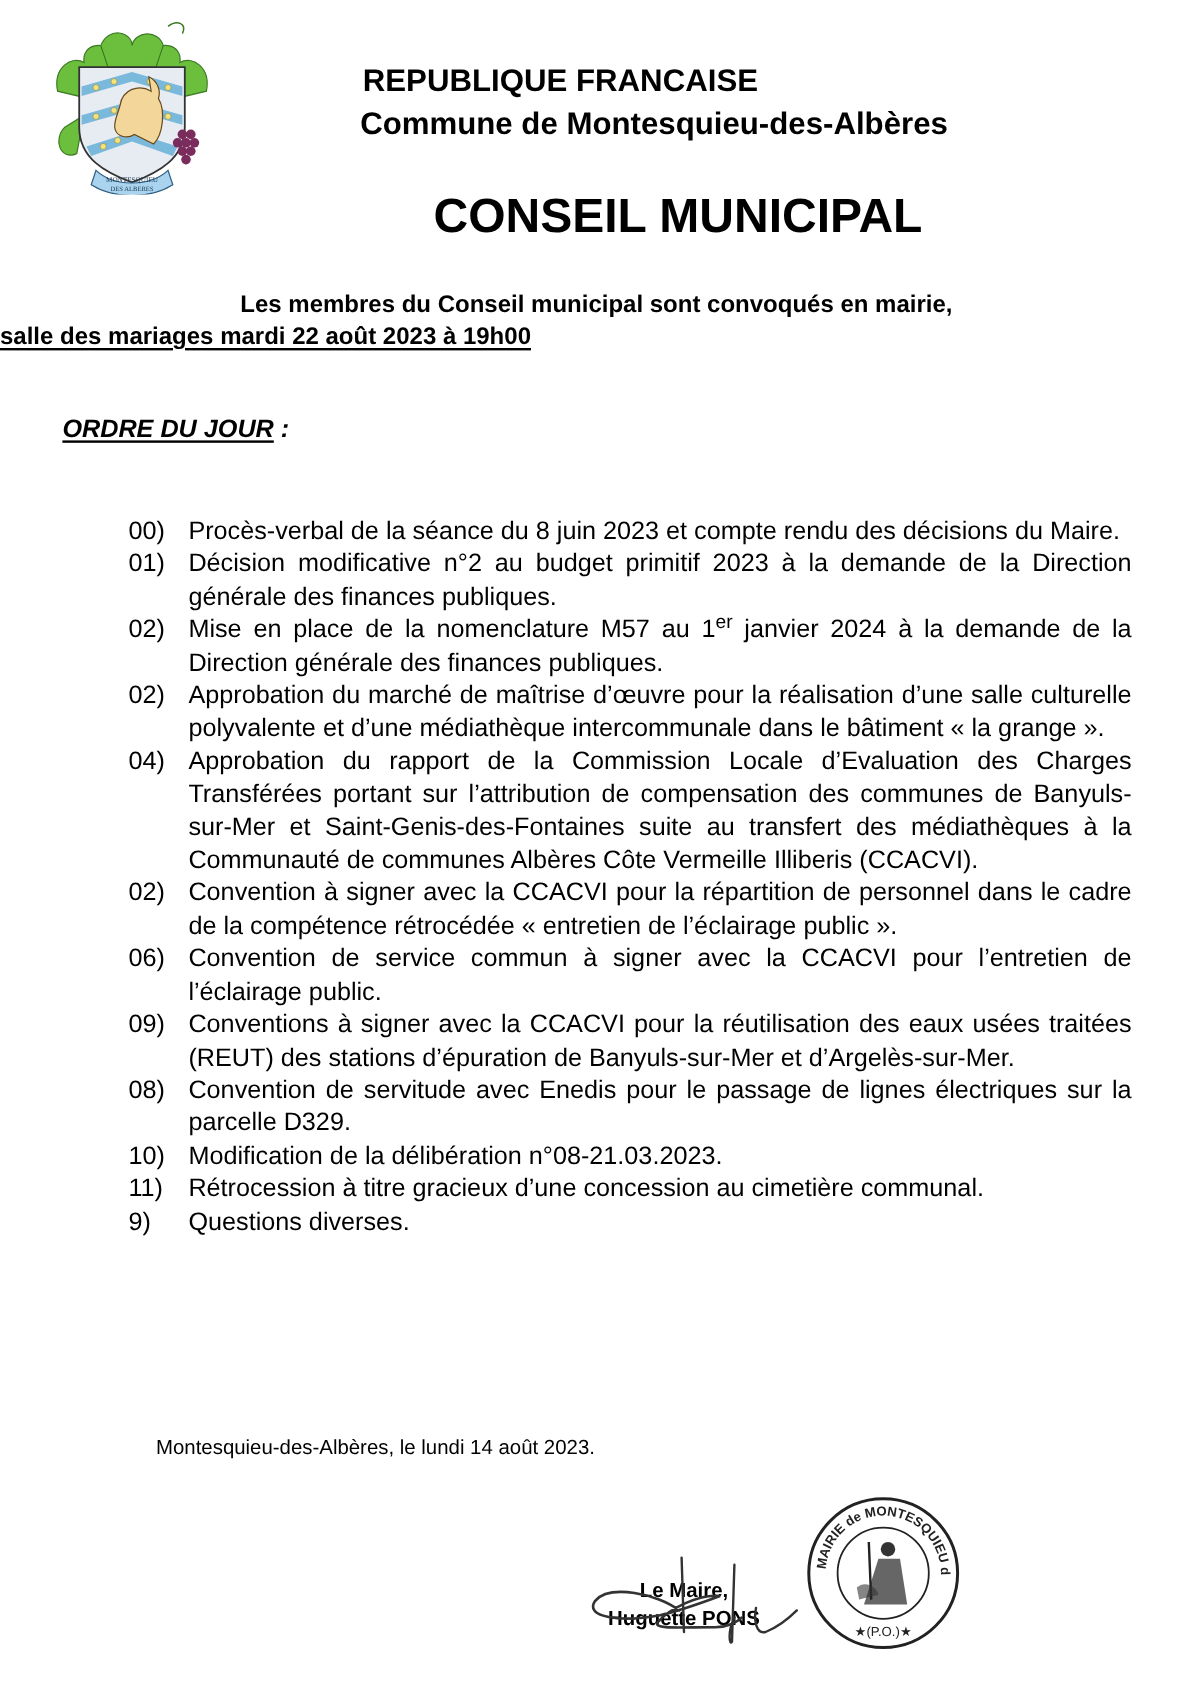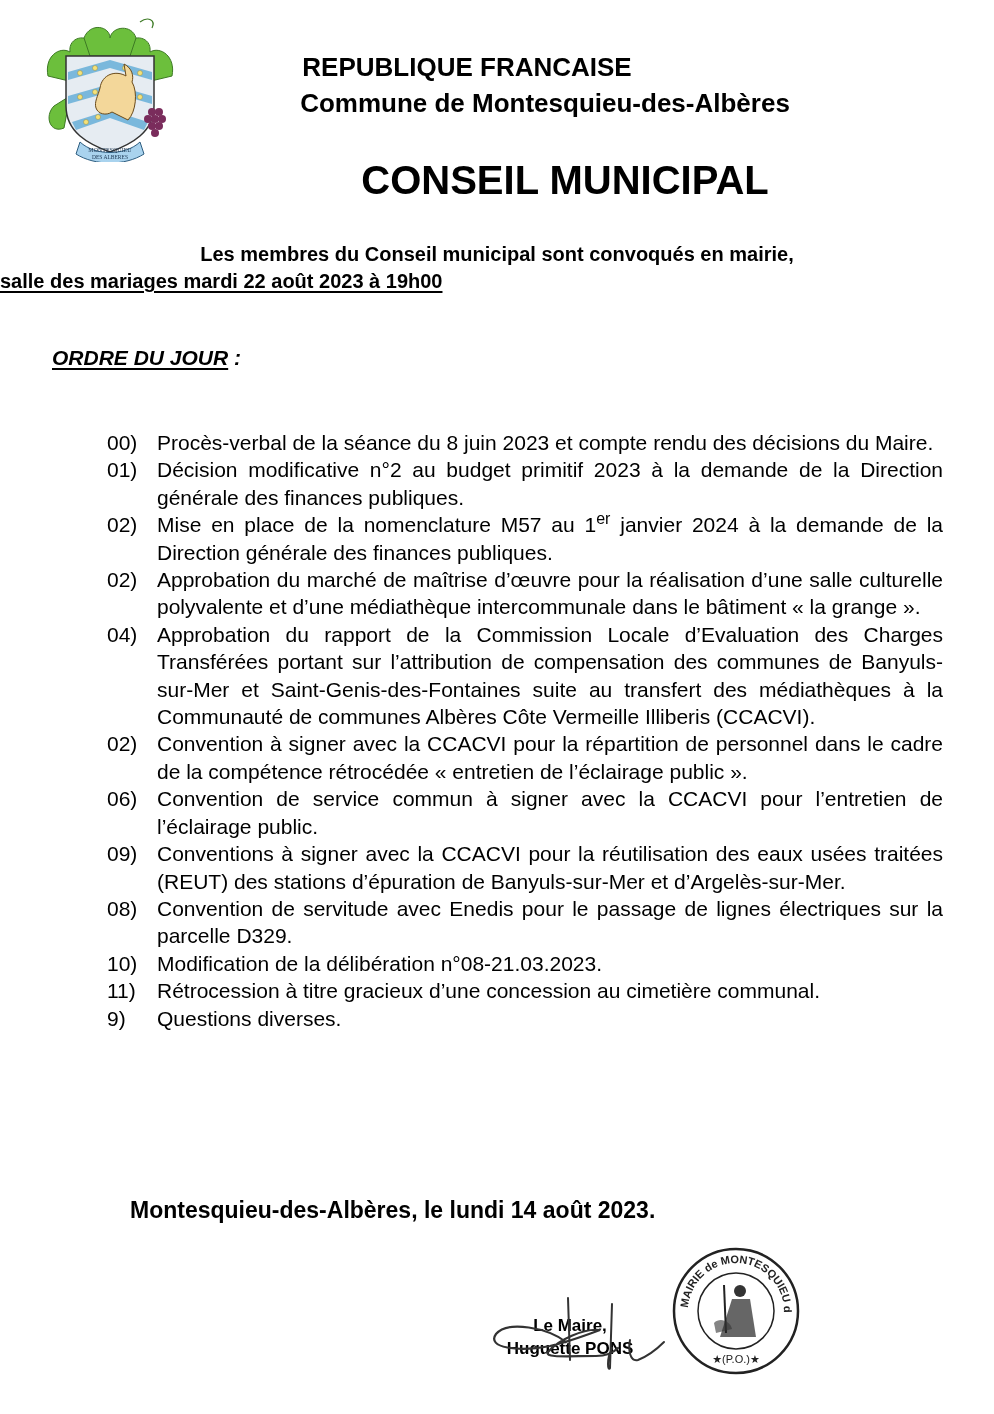--- a/index.html
+++ b/index.html
@@ -15,21 +15,21 @@
   #conv2 { top:270px; font-size:20px; left:0; width:816px; text-align:left; font-weight:bold; }
   #conv2 span { text-decoration:underline; text-decoration-thickness:2px; text-underline-offset:3px; }
   #odj { left:52px; top:346px; font-size:21px; font-weight:bold;font-style:italic; }
   #odj .u { text-decoration:underline; text-decoration-thickness:2px; text-underline-offset:3px; }
   #agenda { left:107px; top:429px; width:836px; margin:0; padding:0; list-style:none;
             font-size:21px; line-height:27.4px; }
   #agenda li { position:relative; padding-left:44px; text-align:justify; text-align-last:left; }
   #agenda li .num { position:absolute; left:0; top:0; }
   #agenda li .txt { display:block; padding-left:6px; }
   #agenda sup { font-size:16px; vertical-align:8px; line-height:0; }
-  #place { left:130px; top:1197px; font-size:23px; font-weight:bold; }
+  #place { left:130px; top:1197px; font-size:17px; font-weight:normal; }
   #maire { left:470px; top:1314px; width:200px; text-align:center; font-size:17px; font-weight:bold; line-height:23px; }
   #signature { left:488px; top:1290px; width:180px; height:90px; }
   #stamp { left:670px; top:1245px; width:132px; height:132px; }
 </style>
 </head>
 <body>
 
 <svg id="logo" class="abs" viewBox="0 0 140 146">
   <g>
     <path d="M8 60 C4 40 20 30 30 36 C28 20 48 18 52 28 L50 70 Z" fill="#6cbf3c" stroke="#3d7a24" stroke-width="1"></path>

